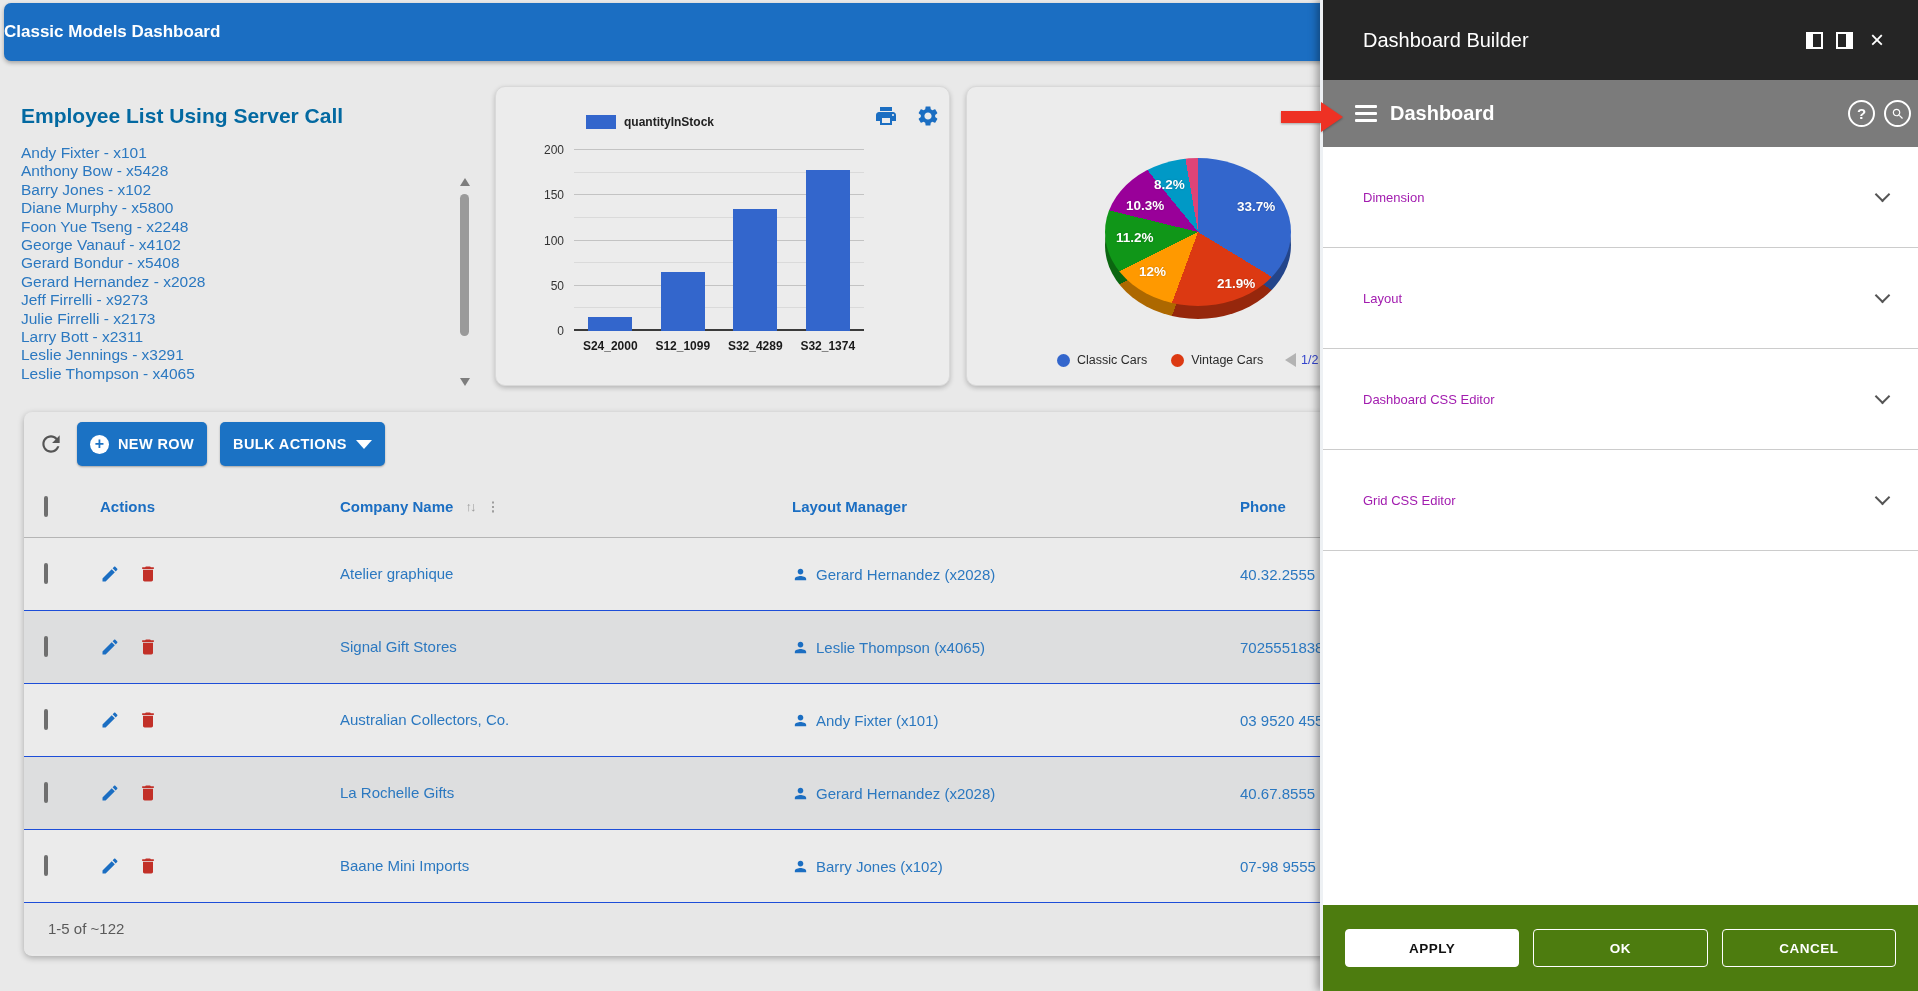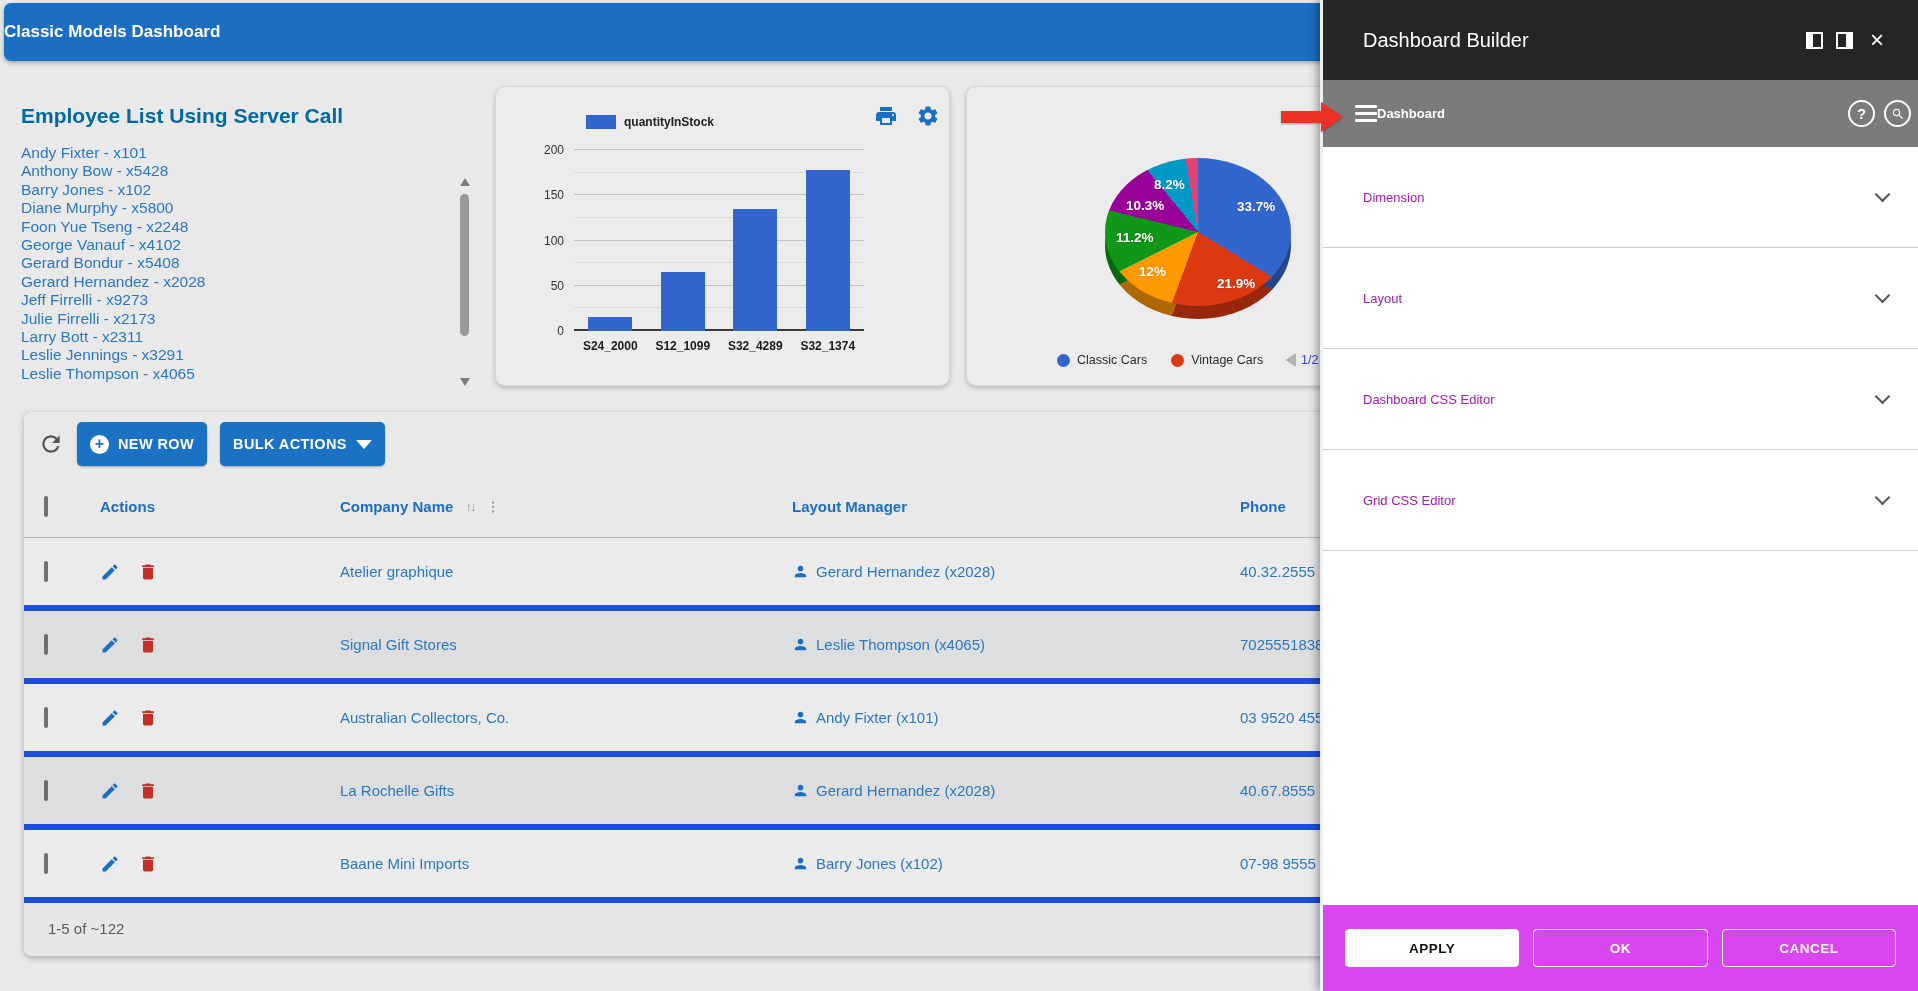--- a/index.html
+++ b/index.html
@@ -78,21 +78,21 @@
       align-items:center;justify-content:center;font-size:16px;font-weight:bold;line-height:1}
   .caret-down{width:0;height:0;border-left:8px solid transparent;border-right:8px solid transparent;
       border-top:9px solid #fff}
   .grid-row{display:grid;grid-template-columns:56px 240px 452px 448px 1fr;align-items:center;
       padding-left:20px;box-sizing:border-box}
   .thead{height:62px;border-bottom:1px solid #b5b5b5}
   .th{color:#1b6ec2;font-weight:bold;font-size:15px}
   .th-company{display:flex;gap:12px;align-items:center}
   .sort-glyph{color:#9a9a9a;font-size:13px;letter-spacing:-2px;cursor:pointer}
   .dots-glyph{color:#9a9a9a;font-size:13px;cursor:pointer}
-  .row{height:73px;border-bottom:6px solid #1d4ed8}
+  .row{height:73px;border-bottom:1px solid #1d4ed8}
   .rows .row:nth-child(odd){background:#ebebeb}
   .rows .row:nth-child(even){background:#dddedf}
   .checkbox{width:17px;height:17px;border:2px solid #6f6f6f;border-radius:3px;cursor:pointer}
   .cell-actions{display:flex;align-items:center;gap:18px}
   .icon-btn{width:20px;height:20px;cursor:pointer}
   .pencil{color:#1b6ec2}.trash{color:#c23028}
   .cell-link{color:#2b78c0;font-size:15px;cursor:pointer}
   .cell-manager{display:flex;align-items:center;gap:7px;color:#2b78c0;font-size:15px;cursor:pointer}
   .person-icon{width:17px;height:17px;color:#1b6ec2;flex:0 0 auto}
   .cell-phone{color:#2b78c0;font-size:15px;white-space:nowrap}
@@ -108,31 +108,31 @@
   .panel-title{color:#fff;font-size:20px}
   .win-icons{position:absolute;right:34px;top:0;bottom:0;display:flex;gap:13px;align-items:center}
   .dock-icon{width:13px;height:13px;border:2px solid #fff;position:relative;cursor:pointer}
   .dock-icon.dleft::after{content:"";position:absolute;left:0;top:0;bottom:0;width:5px;background:#fff}
   .dock-icon.dright::after{content:"";position:absolute;right:0;top:0;bottom:0;width:5px;background:#fff}
   .close-icon{color:#fff;font-size:24px;line-height:1;cursor:pointer;margin-left:4px}
   .panel-menubar{height:67px;background:#7b7b7b;display:flex;align-items:center;
                  padding-left:32px;position:relative}
   .hamburger{width:22px;display:flex;flex-direction:column;gap:4px;cursor:pointer}
   .hamburger span{height:3px;background:#fff;border-radius:1px}
-  .menu-label{color:#fff;font-weight:bold;font-size:13px;}
+  .menu-label{color:#fff;font-weight:bold;font-size:20px;margin-left:13px}
   .menu-icons{position:absolute;right:7px;top:0;bottom:0;display:flex;gap:9px;align-items:center}
   .circle-icon{width:27px;height:27px;border:2.5px solid #fff;border-radius:50%;color:#fff;
       display:flex;align-items:center;justify-content:center;font-size:15px;font-weight:bold;
       cursor:pointer;box-sizing:border-box}
   .section{height:100px;border-bottom:1px solid #ccc;display:flex;align-items:center;
            justify-content:space-between;padding:0 30px 0 40px;cursor:pointer;background:#fff}
   .section-label{font-size:13px;color:#a21caf}
   .chev{width:9px;height:9px;border-right:2px solid #555;border-bottom:2px solid #555;
         transform:rotate(45deg);margin-top:-5px}
-  .panel-actions{position:absolute;left:0;right:0;bottom:0;height:86px;background:#d946ef;
+  .panel-actions{position:absolute;left:0;right:0;bottom:0;height:86px;background:#4d7c0f;
       display:flex;align-items:center;gap:14px;padding:0 22px;box-sizing:border-box}
   .pbtn{flex:1;height:38px;border-radius:4px;font-weight:bold;font-size:13.5px;letter-spacing:.5px;
         cursor:pointer;font-family:inherit}
   .pbtn.apply{background:#fff;color:#111;border:1px solid #fff}
   .pbtn.outline{background:transparent;color:#fff;border:1px solid #fff}
 
   
   .red-arrow{position:absolute;left:1281px;top:102px;z-index:10;
              filter:drop-shadow(0 1px 1px rgba(0,0,0,.3))}
 </style>

